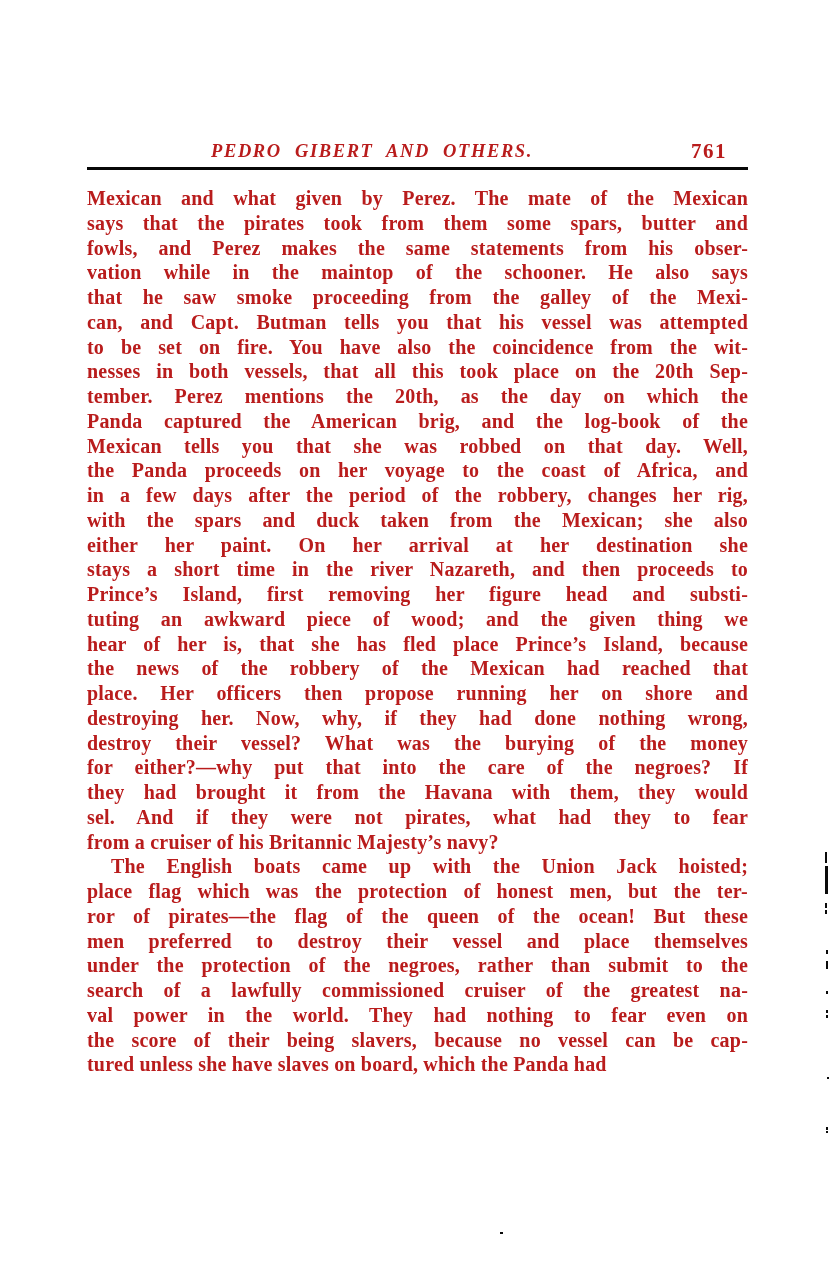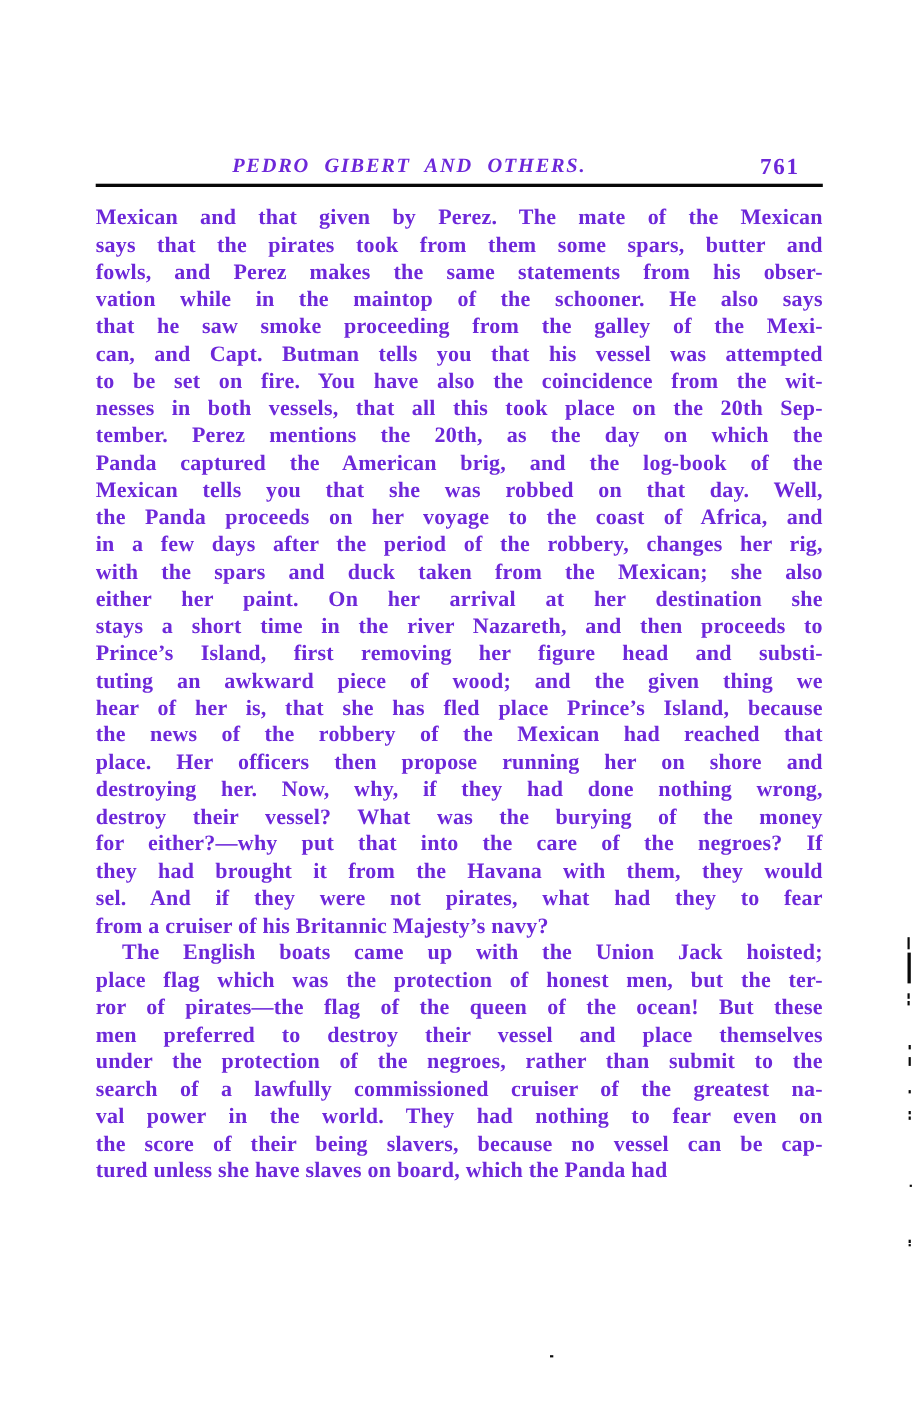--- a/index.html
+++ b/index.html
@@ -7,21 +7,21 @@
     padding: 0;
     background: #ffffff;
   }
   .page {
     position: relative;
     width: 836px;
     height: 1284px;
     background: #ffffff;
     overflow: hidden;
     font-family: "Liberation Serif", "DejaVu Serif", serif;
-    color: #6d28d9;
+    color: #b91c1c;
   }
   
   .running-title {
     position: absolute;
     top: 141px;
     left: 87px;
     width: 570px;
     text-align: center;
     font-style: italic;
     font-weight: 700;
@@ -85,21 +85,21 @@
 <div class="page">
 
   <div class="running-title">PEDRO GIBERT AND OTHERS.</div>
 
   <div class="page-number">761</div>
 
   <div class="header-rule"></div>
 
   <div class="body-text">
       <div class="paragraph">
-        <div class="line">Mexican and that given by Perez.  The mate of the Mexican</div>
+        <div class="line">Mexican and what given by Perez.  The mate of the Mexican</div>
         <div class="line">says that the pirates took from them some spars, butter and</div>
         <div class="line">fowls, and Perez makes the same statements from his obser-</div>
         <div class="line">vation while in the maintop of the schooner.  He also says</div>
         <div class="line">that he saw smoke proceeding from the galley of the Mexi-</div>
         <div class="line">can, and Capt. Butman tells you that his vessel was attempted</div>
         <div class="line">to be set on fire.  You have also the coincidence from the wit-</div>
         <div class="line">nesses in both vessels, that all this took place on the 20th Sep-</div>
         <div class="line">tember.  Perez mentions the 20th, as the day on which the</div>
         <div class="line">Panda captured the American brig, and the log-book of the</div>
         <div class="line">Mexican tells you that she was robbed on that day.  Well,</div>

